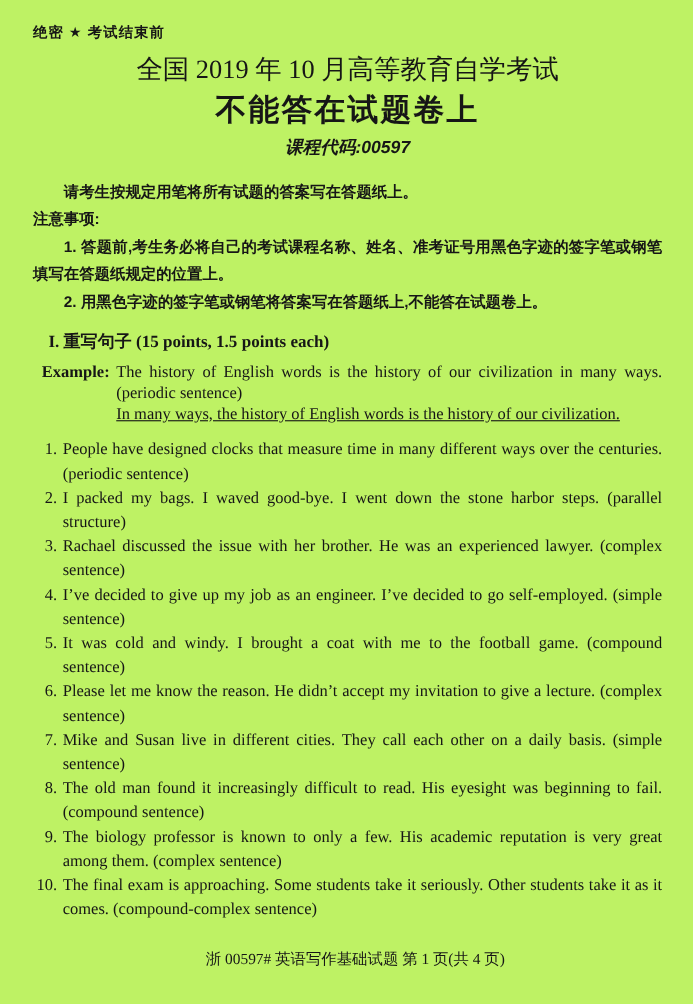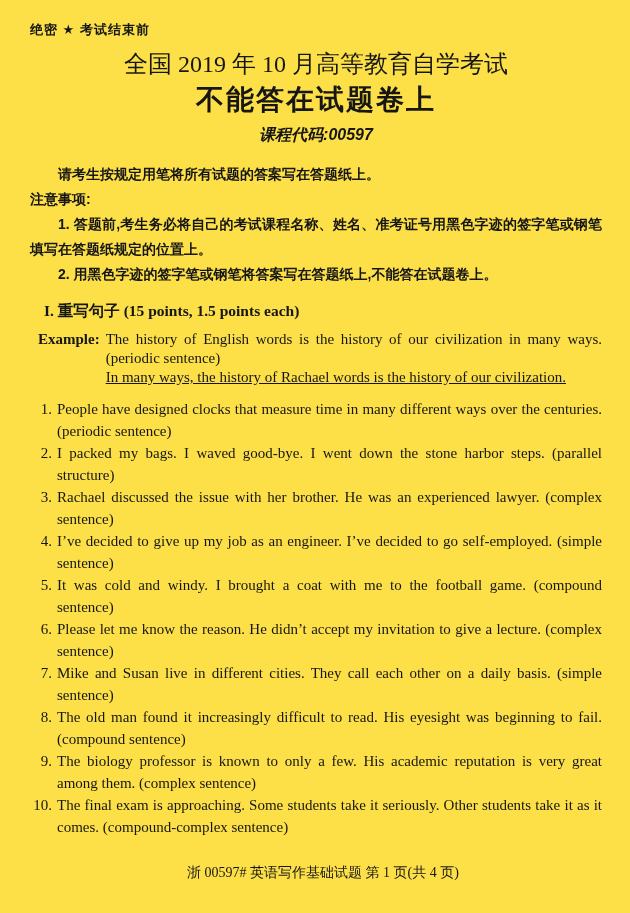--- a/index.html
+++ b/index.html
@@ -1,21 +1,21 @@
 <!DOCTYPE html>
 <html><head>
 <meta charset="utf-8">
 <style>
   html, body { margin: 0; padding: 0; background: #ffffff; }
   .page {
     position: relative;
     width: 630px;
     height: 913px;
     margin: 0;
-    background: #fde047;
+    background: #bef264;
     color: #161616;
     box-sizing: border-box;
     padding: 22px 28px 0 30px;
     font-family: "Liberation Serif", "DejaVu Serif", serif;
     overflow: hidden;
   }
   .classified {
     font-family: "Liberation Sans", "DejaVu Sans", sans-serif;
     font-weight: 700;
     font-size: 13px;
@@ -131,21 +131,21 @@
 
       <p class="notice-item">2. 用黑色字迹的签字笔或钢笔将答案写在答题纸上,不能答在试题卷上。</p>
     </div>
 
   <div class="sec-heading">I. 重写句子 (15 points, 1.5 points each)</div>
 
   <div class="example">
     <span class="example-label">Example:</span>
     <div class="example-body">
       <p class="example-text">The history of English words is the history of our civilization in many ways. (periodic sentence)</p>
-      <p class="example-answer">In many ways, the history of Rachael words is the history of our civilization.</p>
+      <p class="example-answer">In many ways, the history of English words is the history of our civilization.</p>
     </div>
   </div>
 
   <div class="qlist">
 
       <div class="qitem">
         <span class="qnum">1.</span>
         <div class="qtext">People have designed clocks that measure time in many different ways over the centuries. (periodic sentence)</div>
       </div>
 

